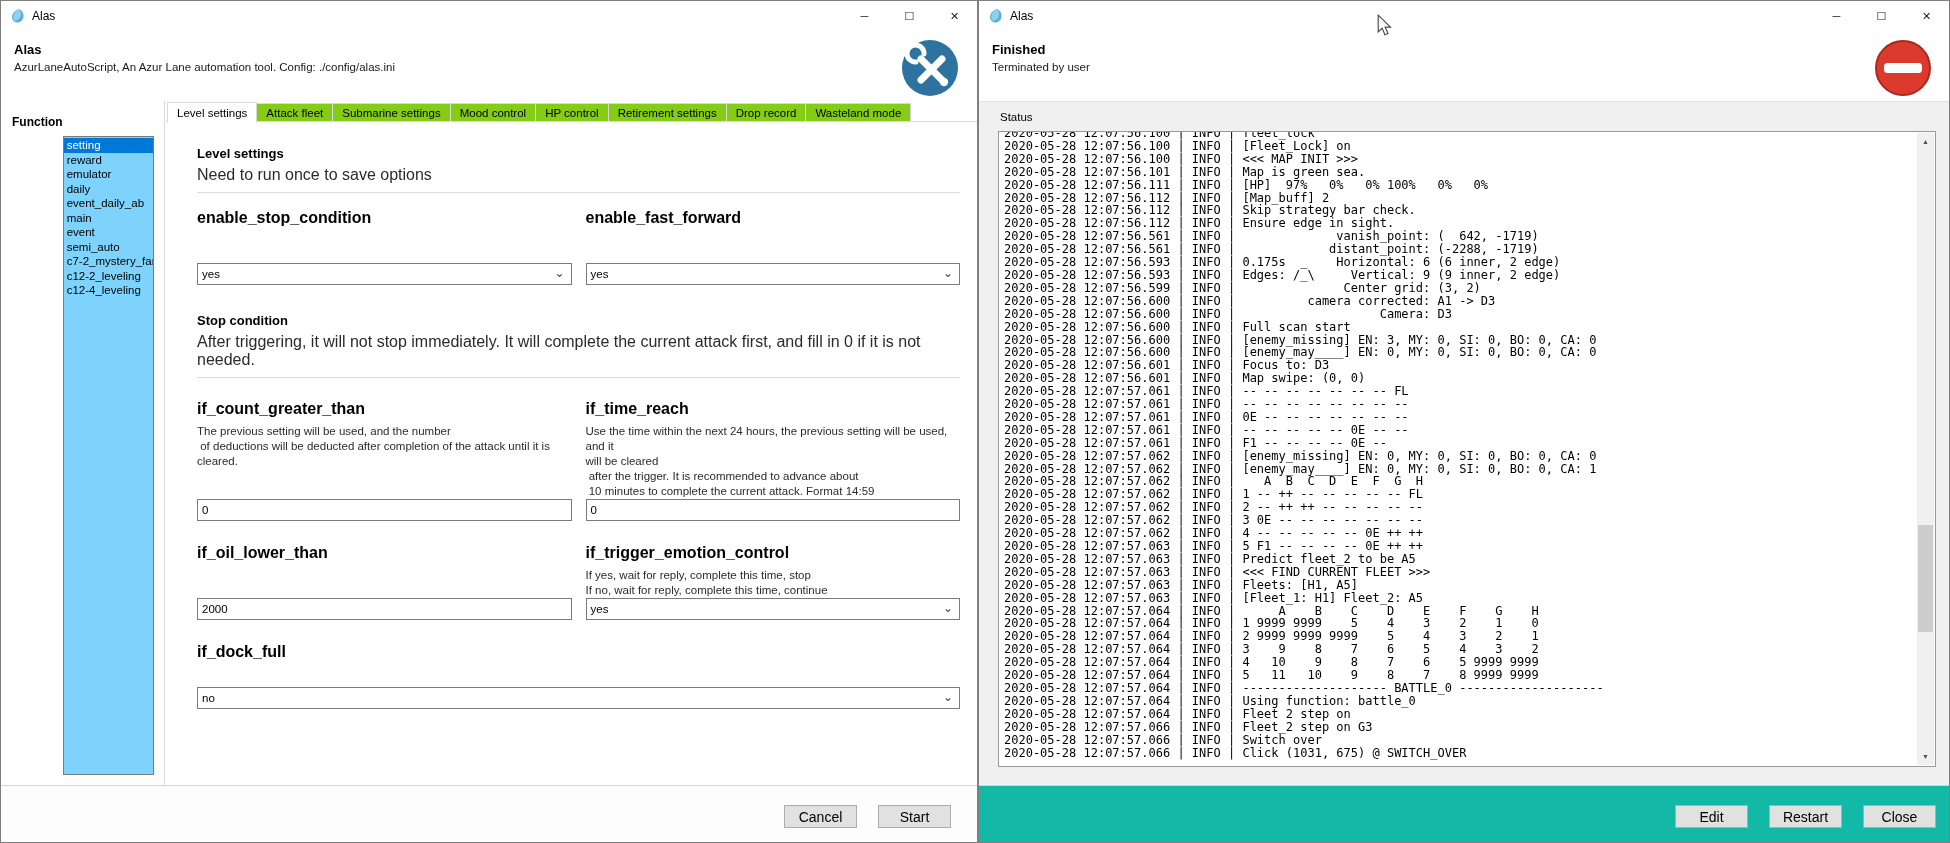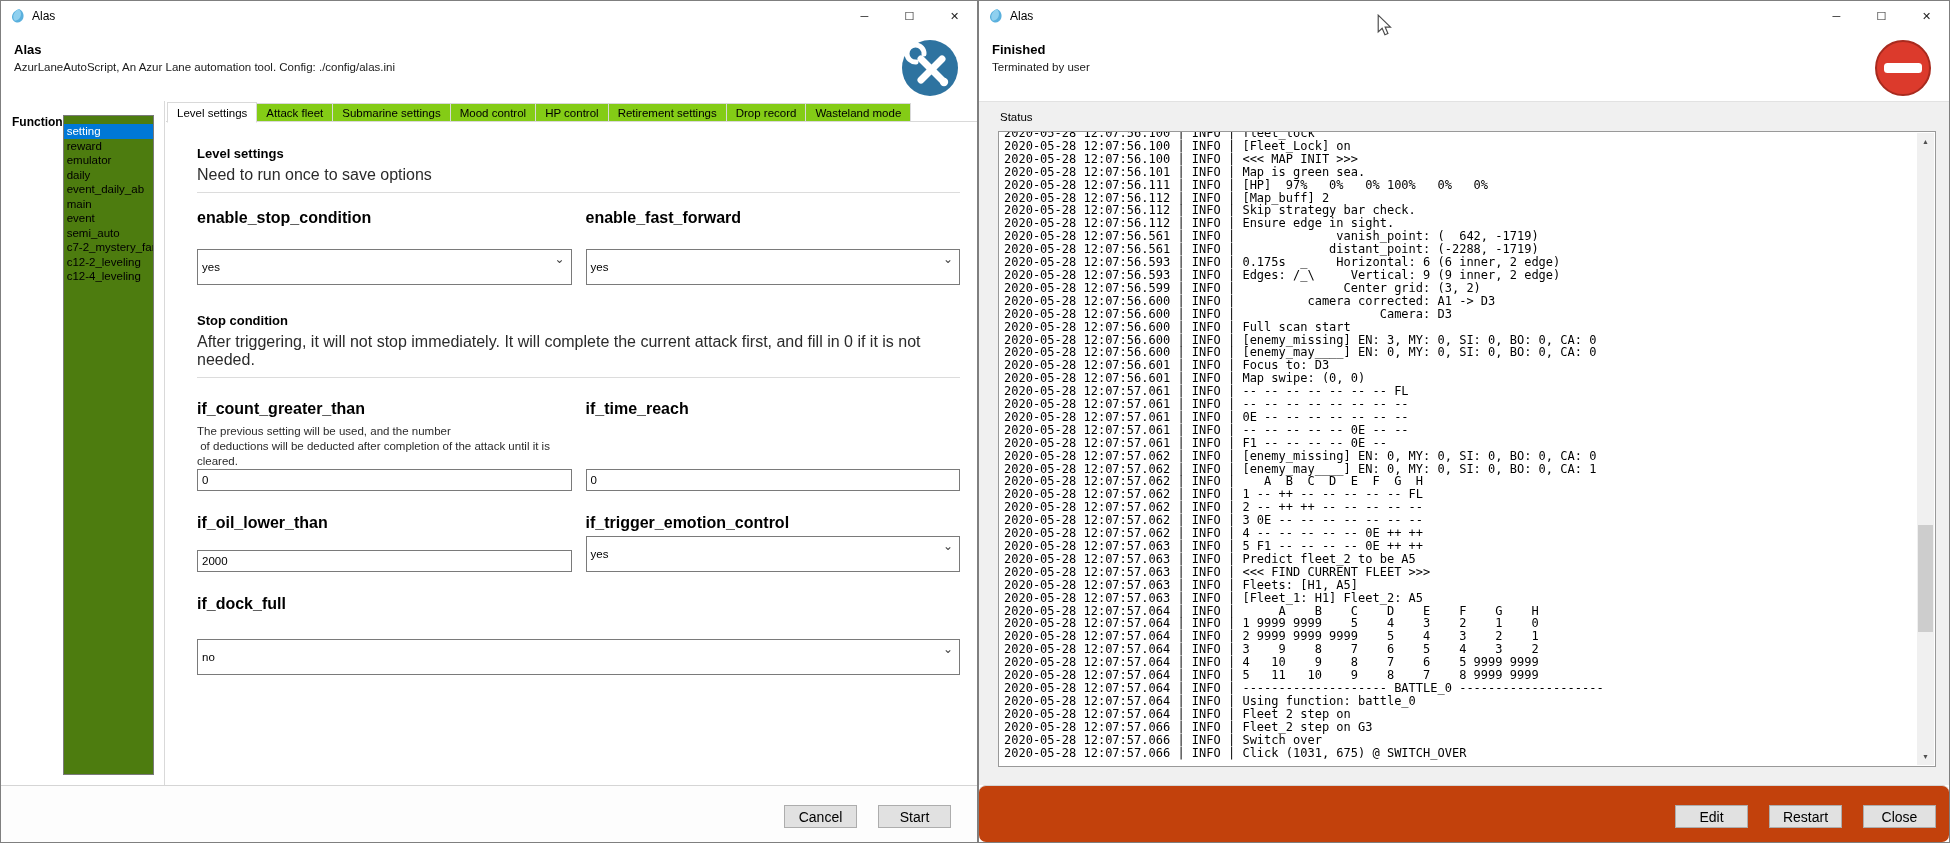--- a/index.html
+++ b/index.html
@@ -26,21 +26,21 @@
   .header .h-sub   { position:absolute; left:13px; top:30px; font-size:11.5px; color:#1a1a1a; }
   .header .h-icon  { position:absolute; top:7px; width:60px; height:60px; }
   #win-left  .h-icon { right:17px; }
   #win-right .h-icon { right:16px; }
 
   
   #left-main { position:absolute; top:100px; left:0; right:0; bottom:57px; }
   #sidebar { position:absolute; left:0; top:0; bottom:0; width:164px; border-right:1px solid #d9d9d9;
              background:#fff; padding:14px 10px 10px 11px; display:flex; flex-direction:row; }
   #sidebar .sb-label { font-size:12px; font-weight:bold; margin-bottom:9px; }
-  #listbox { border:1px solid #7a7a7a; background:#4d7c0f; flex:1 1 auto; overflow:hidden; padding-top:8px; }
+  #listbox { border:1px solid #7a7a7a; background:#7dd3fc; flex:1 1 auto; overflow:hidden; padding-top:1px;margin-top:21px; }
   .lb-item { font-size:11.5px; line-height:14.5px; padding:0 3px; color:#000; white-space:nowrap; }
   .lb-item.selected { background:#0078d7; color:#fff; }
 
   #tab-strip { position:absolute; left:166px; top:0; right:0; height:21px; display:flex; align-items:flex-end; }
   .tab { height:19px; line-height:18px; padding:0 9px; font-size:11.5px; background:#84cc16;
          border:1px solid #d9d9d9; border-bottom:none; margin-right:-1px; position:relative; }
   .tab.selected { background:#fff; height:21px; line-height:20px; z-index:2; border-bottom:1px solid #fff; margin-bottom:-1px; }
 
   #tabpage { position:absolute; left:165px; top:20px; right:0; bottom:0; background:#fff;
              border-top:1px solid #d9d9d9; padding:24px 17px 0 31px; overflow:hidden; }
@@ -49,29 +49,29 @@
   .sec-desc  { font-size:16px; color:#2b2b2b; margin-top:5px; }
   .hr { border-top:1px solid #dcdcdc; margin-top:8px; }
 
   .form-row { display:grid; grid-template-columns:1fr 1fr; column-gap:14px; align-items:stretch; }
   .field { display:flex; flex-direction:column; }
   .f-label { font-size:16px; font-weight:bold; color:#000; }
   .f-desc  { font-size:11.5px; color:#2b2b2b; line-height:15px; margin-top:6px; white-space:pre-wrap; }
   .control { margin-top:auto; }
   input.textbox { width:100%; height:22px; border:1px solid #7a7a7a; background:#fff;
                   font-family:"Liberation Sans",sans-serif; font-size:11.5px; padding:0 4px; color:#000; }
-  .select { width:100%; height:36px; border:1px solid #7a7a7a; background:#fff; display:flex;
+  .select { width:100%; height:22px; border:1px solid #7a7a7a; background:#fff; display:flex;
             align-items:center; font-size:11.5px; padding:0 4px; position:relative; }
   .select .chev { position:absolute; right:6px; top:2px; font-size:12px; color:#444; }
 
   
   .footer { position:absolute; left:0; right:0; bottom:0; height:57px; border-top:1px solid #d5d5d5;
             display:flex; align-items:flex-start; justify-content:flex-end; }
   #win-left  .footer { background:#fdfdfd; padding:19px 26px 0 0; }
-  #win-right .footer { background:#c2410c; padding:19px 13px 0 0;border-radius:7px; }
+  #win-right .footer { background:#14b8a6; padding:19px 13px 0 0; }
   .btn { width:73px; height:23px; background:#e1e1e1; border:1px solid #adadad; font-size:14px;
          color:#000; display:flex; align-items:center; justify-content:center; margin-left:21px;
          font-family:"Liberation Sans",sans-serif; }
 
   
   #right-body { position:absolute; top:100px; left:0; right:0; bottom:57px; background:#f0f0f0;
                 border-top:1px solid #e2e2e2; }
   #status-label { position:absolute; left:21px; top:9px; font-size:11.5px; color:#000; }
   #logbox { position:absolute; left:19px; top:29px; right:13px; bottom:18px; background:#fff;
             border:1px solid #999; overflow:hidden; }
@@ -180,31 +180,37 @@
 
         <div class="form-row" style="margin-top:22px; min-height:88px;">
           <div class="field">
             <div class="f-label">if_count_greater_than</div>
             <div class="f-desc">The previous setting will be used, and the number
  of deductions will be deducted after completion of the attack until it is cleared.</div>
             <input class="textbox control" value="0" style="">
           </div>
           <div class="field">
             <div class="f-label">if_time_reach</div>
+            <div class="f-desc">Use the time within the next 24 hours, the previous setting will be used, and it
+will be cleared
+ after the trigger. It is recommended to advance about
+ 10 minutes to complete the current attack. Format 14:59</div>
             <input class="textbox control" value="0" style="">
           </div>
         </div>
 
         <div class="form-row" style="margin-top:23px; min-height:58px;">
           <div class="field">
             <div class="f-label">if_oil_lower_than</div>
             <input class="textbox control" value="2000" style="">
           </div>
           <div class="field">
             <div class="f-label">if_trigger_emotion_control</div>
+            <div class="f-desc">If yes, wait for reply, complete this time, stop
+If no, wait for reply, complete this time, continue</div>
             <div class="control select">
               <span>yes</span>
               <span class="chev">⌄</span>
             </div>
           </div>
         </div>
 
         <div class="field" style="margin-top:23px;">
           <div class="f-label">if_dock_full</div>
           <div class="control select" style="margin-top:26px;">

